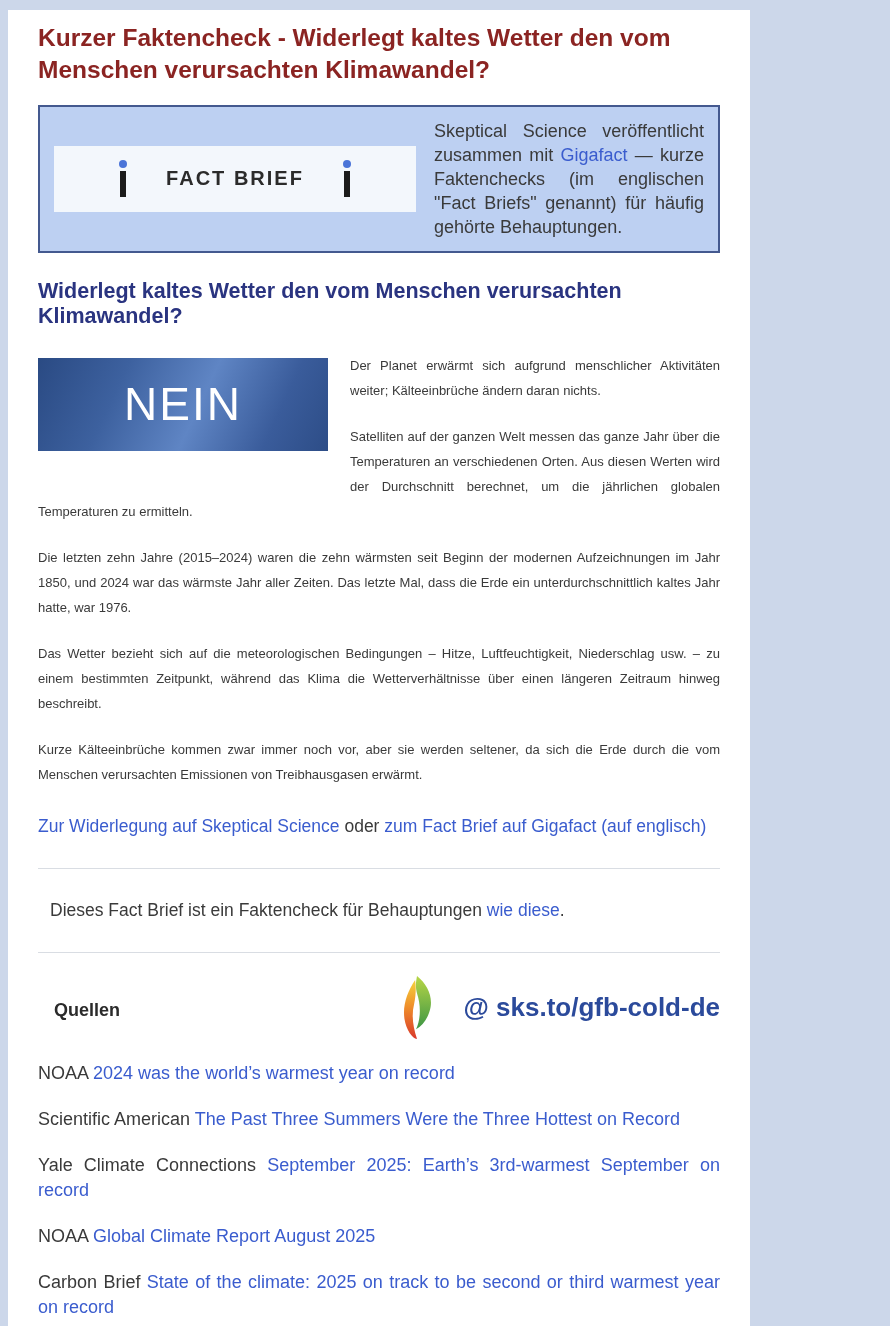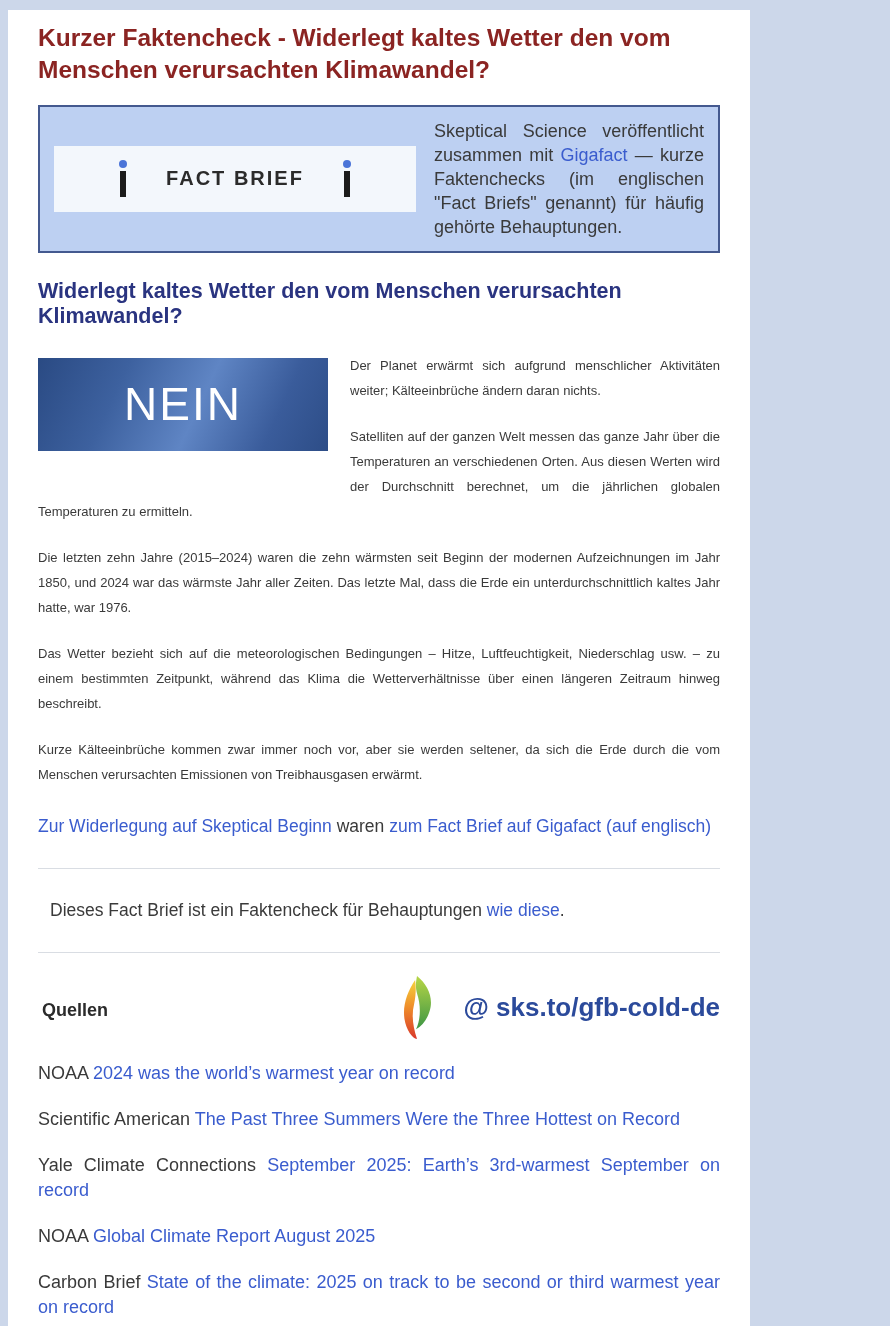--- a/index.html
+++ b/index.html
@@ -113,21 +113,21 @@
   .claims-line {
     font-size: 17.5px;
     line-height: 25px;
     color: #3a3a3a;
     margin: 12px;
   }
   .sources-header {
     display: flex;
     justify-content: space-between;
     align-items: center;
-    margin: 4px 0 0 4px;
+    margin: 4px 0 0 16px;
   }
   .quellen-heading {
     font-weight: bold;
     font-size: 18px;
     color: #2b2b2b;
     margin: 0;
   }
   .badge {
     display: flex;
     align-items: center;
@@ -182,21 +182,21 @@
       <span class="nein-text">NEIN</span>
     </div>
     <p class="body-para">Der Planet erwärmt sich aufgrund menschlicher Aktivitäten weiter; Kälteeinbrüche ändern daran nichts.</p>
     <p class="body-para">Satelliten auf der ganzen Welt messen das ganze Jahr über die Temperaturen an verschiedenen Orten. Aus diesen Werten wird der Durchschnitt berechnet, um die jährlichen globalen Temperaturen zu ermitteln.</p>
     <div class="clear"></div>
     <p class="body-para">Die letzten zehn Jahre (2015–2024) waren die zehn wärmsten seit Beginn der modernen Aufzeichnungen im Jahr 1850, und 2024 war das wärmste Jahr aller Zeiten. Das letzte Mal, dass die Erde ein unterdurchschnittlich kaltes Jahr hatte, war 1976.</p>
     <p class="body-para">Das Wetter bezieht sich auf die meteorologischen Bedingungen – Hitze, Luftfeuchtigkeit, Niederschlag usw. – zu einem bestimmten Zeitpunkt, während das Klima die Wetterverhältnisse über einen längeren Zeitraum hinweg beschreibt.</p>
     <p class="body-para">Kurze Kälteeinbrüche kommen zwar immer noch vor, aber sie werden seltener, da sich die Erde durch die vom Menschen verursachten Emissionen von Treibhausgasen erwärmt.</p>
   </div>
 
-  <p class="links-line"><a class="link">Zur Widerlegung auf Skeptical Beginn</a> <span>waren</span> <a class="link">zum Fact Brief auf Gigafact (auf englisch)</a></p>
+  <p class="links-line"><a class="link">Zur Widerlegung auf Skeptical Science</a> <span>oder</span> <a class="link">zum Fact Brief auf Gigafact (auf englisch)</a></p>
 
   <hr class="divider">
 
   <p class="claims-line"><span>Dieses Fact Brief ist ein Faktencheck für Behauptungen</span> <a class="link">wie diese</a><span>.</span></p>
 
   <hr class="divider">
 
   <div class="sources-header">
     <p class="quellen-heading">Quellen</p>
     <div class="badge">

